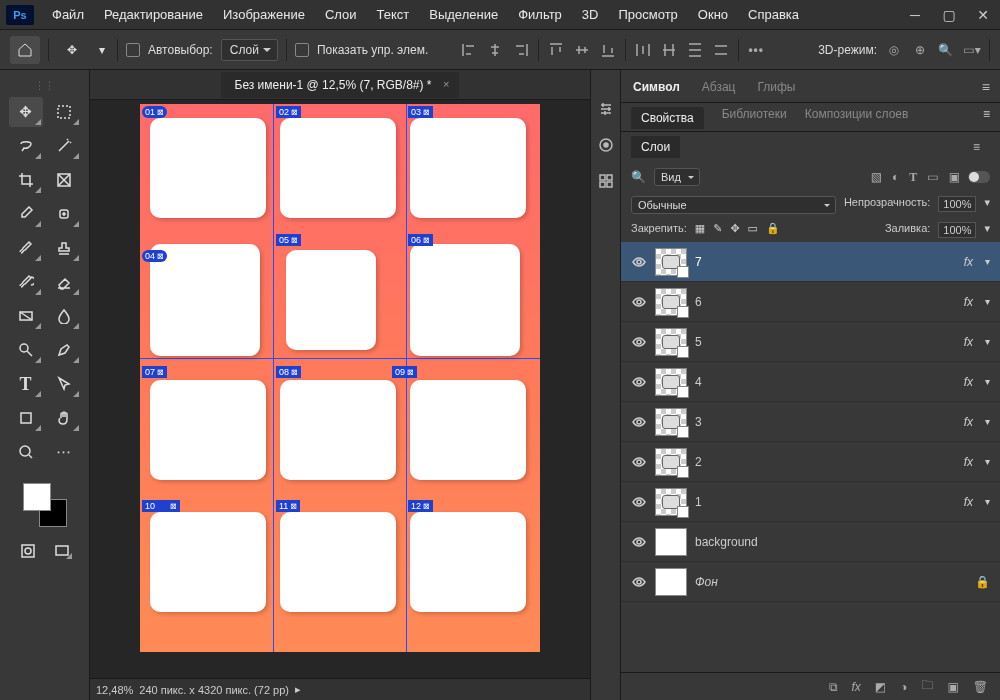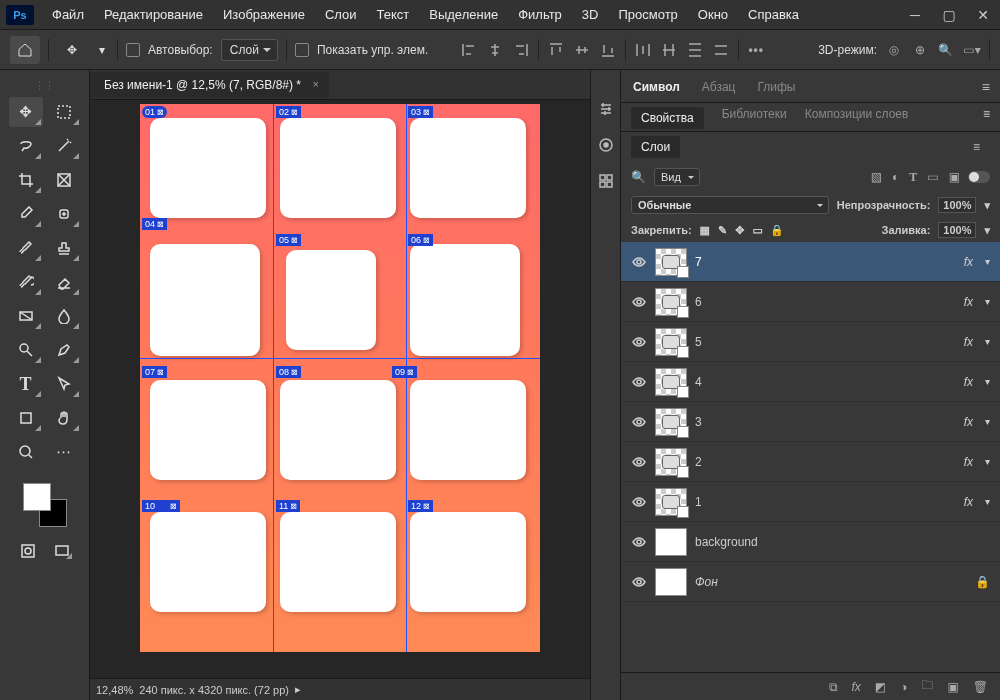--- a/index.html
+++ b/index.html
@@ -33,21 +33,21 @@
 .tool { width:34px; height:30px; display:flex; align-items:center; justify-content:center; color:#ddd; font-size:15px; border-radius:3px; position:relative;}
 .tool.sel { background:#4a4a4a; }
 .tool .tri { position:absolute; right:2px; bottom:2px; width:0; height:0; border:3px solid transparent; border-bottom-color:#999; border-right-color:#999; }
 .swatches { margin-top:16px; position:relative; width:44px; height:44px; }
 .swatch-fg { position:absolute; left:0; top:0; width:28px; height:28px; background:#fff; border:1px solid #888; }
 .swatch-bg { position:absolute; right:0; bottom:0; width:28px; height:28px; background:#000; border:1px solid #888; }
 .mode-row { margin-top:14px; display:flex; gap:10px; }
 
 
 .docarea { flex:1; background:#262626; display:flex; flex-direction:column; min-width:0; }
-.tabstrip { height:30px; background:#323232; border-bottom:1px solid #1a1a1a; display:flex; align-items:center;}
+.tabstrip { height:30px; background:#323232; border-bottom:1px solid #1a1a1a; display:flex; align-items:center;justify-content:center;}
 .doctab { background:#2a2a2a; padding:6px 28px 6px 14px; color:#eee; font-size:12px; position:relative; font-weight:500;}
 .doctab .x { position:absolute; right:10px; top:6px; color:#999; font-size:11px; }
 .canvaswrap { flex:1; display:flex; align-items:flex-start; justify-content:center; padding:4px; overflow:hidden; position:relative;}
 .canvas { width:400px; height:548px; background: linear-gradient(180deg, #ff6a6a 0%, #ff7a5a 50%, #ff8a56 100%); position:relative; }
 .slice-badge { position:absolute; background:#2040d0; color:#fff; font-size:9px; padding:1px 3px; display:flex; gap:2px; align-items:center; font-weight:500;}
 .slice-badge .sx { font-size:8px; }
 .guide-v { position:absolute; top:0; bottom:0; width:1px; background:#2050ff; }
 .guide-h { position:absolute; left:0; right:0; height:1px; background:#2050ff; }
 .card { position:absolute; background:#fff; border-radius:10px; box-shadow: 2px 2px 4px rgba(0,0,0,0.2); }
 .statusbar { height:22px; background:#323232; border-top:1px solid #1a1a1a; display:flex; align-items:center; padding:0 6px; font-size:11px; color:#ccc;}
@@ -67,21 +67,21 @@
 .subpanel { border-bottom:1px solid #1a1a1a; }
 .props-tabs { display:flex; padding:4px 10px 2px 10px; gap:18px; }
 .props-tabs .pt { color:#888; font-size:12px; }
 .props-tabs .pt.active { color:#eee; background:#2a2a2a; padding:4px 10px; border-radius:3px 3px 0 0;}
 .layers-head { padding:4px 10px; display:flex; }
 .layers-head .lh { color:#eee; font-size:12px; background:#2a2a2a; padding:4px 10px; }
 .filter-row { display:flex; align-items:center; padding:6px 10px; gap:8px; }
 .filter-sel { background:#2f2f2f; border:1px solid #555; padding:2px 18px 2px 6px; font-size:11px; color:#ddd; position:relative; border-radius:3px;}
 .filter-sel::after { content:""; position:absolute; right:5px; top:7px; border:3px solid transparent; border-top-color:#ccc;}
 .filter-icons { margin-left:auto; display:flex; gap:10px; color:#aaa; }
-.blend-row, .lock-row { display:flex; align-items:center; padding:4px 10px; gap:8px; font-size:11px; color:#ccc;font-weight:bold;}
+.blend-row, .lock-row { display:flex; align-items:flex-start; padding:4px 10px; gap:8px; font-size:11px; color:#ccc;}
 .val-box { background:#2f2f2f; border:1px solid #555; padding:1px 4px; font-size:11px; min-width:34px; text-align:right;}
 .layers-list { flex:1; overflow:auto; }
 .layer-row { display:flex; align-items:center; height:40px; padding:0 10px; gap:8px; border-bottom:1px solid #2e2e2e; background:#383838; }
 .layer-row.selected { background:#3a5777; color:#fff; }
 .layer-eye { width:16px; height:16px; display:flex; align-items:center; justify-content:center; color:#ccc; }
 .layer-thumb { width:32px; height:28px; background:#fff; border:1px solid #888; position:relative; display:flex; align-items:center; justify-content:center; flex-shrink:0;}
 .layer-thumb.checker { background: repeating-conic-gradient(#ccc 0 25%, #fff 0 50%) 0 0/10px 10px; }
 .layer-thumb .mini { width:18px; height:14px; border:1px solid #666; background:#ddd; border-radius:3px; }
 .layer-thumb .corner { position:absolute; right:-3px; bottom:-3px; width:12px; height:12px; border:1px solid #888; background:#fff;}
 .layer-name { flex:1; font-size:12px; }
@@ -382,21 +382,21 @@
             <span class="sx">⊠</span>
           </div>
         <div class="slice-badge" style="left:136px; top:2px;">
             <span>02</span>
             <span class="sx">⊠</span>
           </div>
         <div class="slice-badge" style="left:268px; top:2px;">
             <span>03</span>
             <span class="sx">⊠</span>
           </div>
-        <div class="slice-badge" style="left:2px; top:114px;">
+        <div class="slice-badge" style="left:2px; top:146px;border-radius:6px;">
             <span>04</span>
             <span class="sx">⊠</span>
           </div>
         <div class="slice-badge" style="left:136px; top:130px;">
             <span>05</span>
             <span class="sx">⊠</span>
           </div>
         <div class="slice-badge" style="left:268px; top:130px;">
             <span>06</span>
             <span class="sx">⊠</span>

